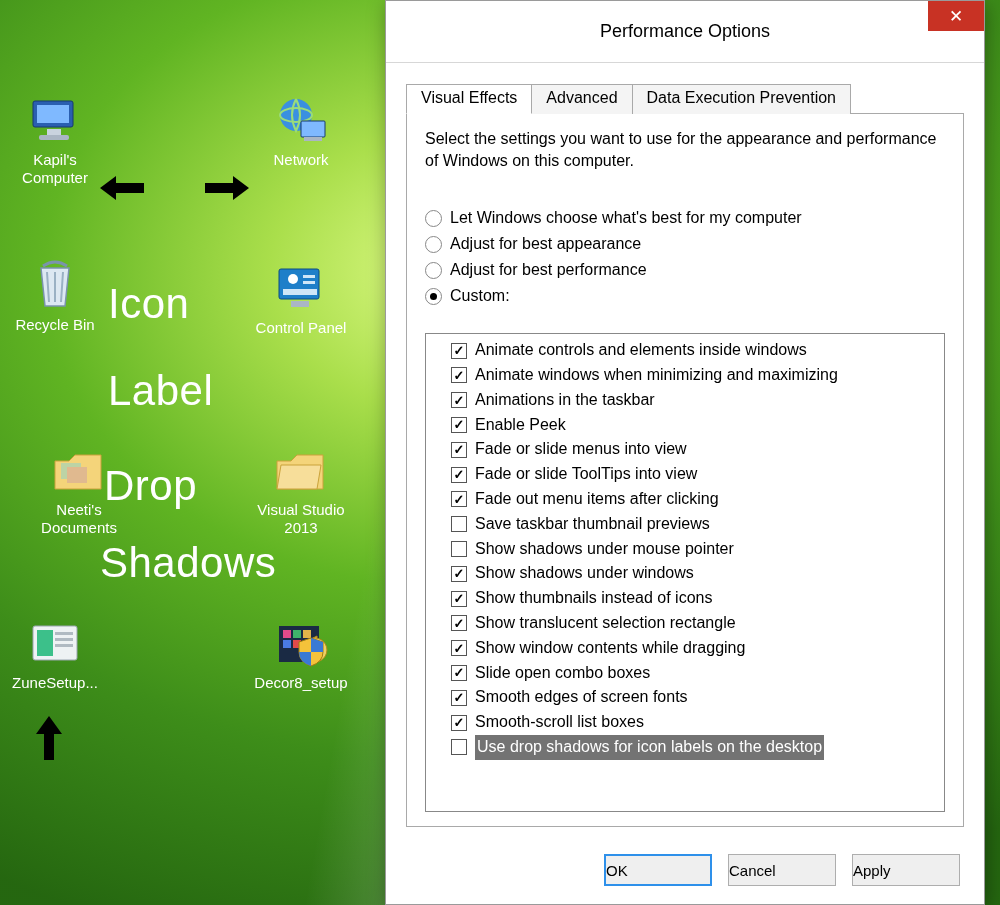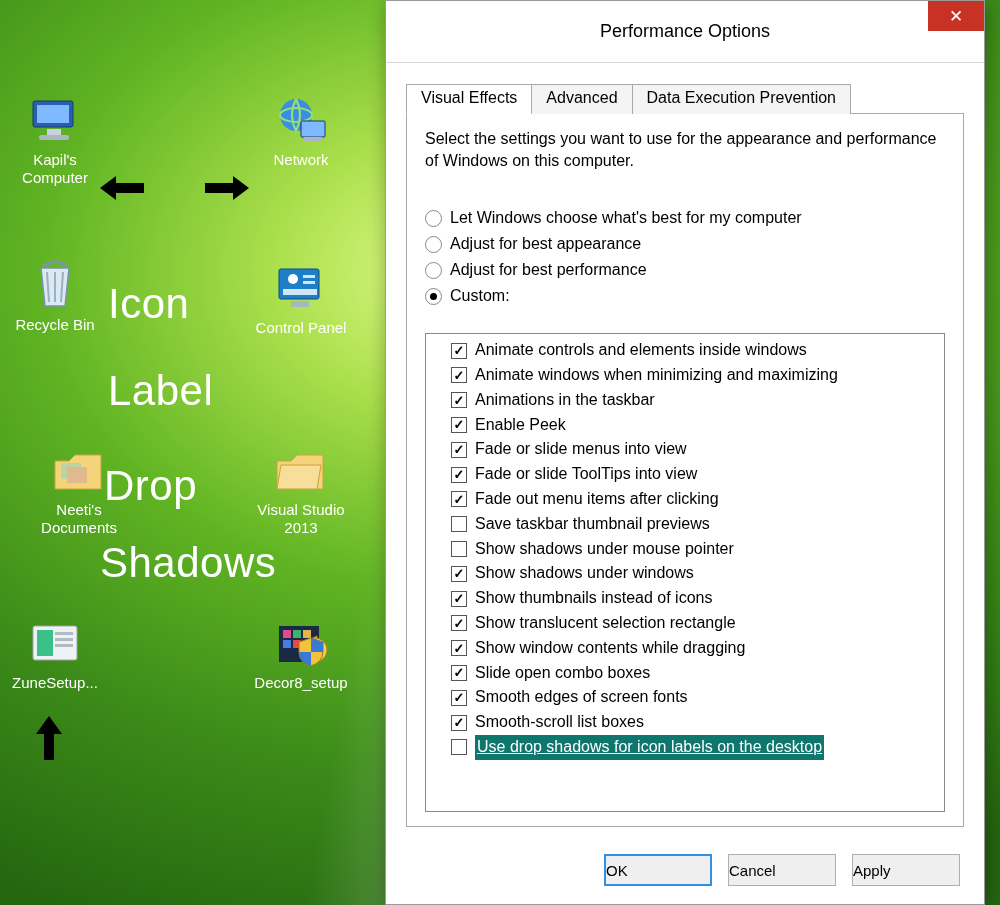--- a/index.html
+++ b/index.html
@@ -165,24 +165,23 @@
     font-size:16px;
     line-height:1.55;
   }
   .opt-row {
     display:flex;
     align-items:center;
     gap:8px;
     padding:0 2px;
   }
   .opt-row.selected .opt-label {
-    background:#0f766e;
+    background:#737373;
     color:#fff;
     padding:0 2px;
-    text-decoration:underline;
   }
   .chk {
     width:16px; height:16px;
     border:1px solid #555;
     background:#fff;
     display:inline-flex;
     align-items:center; justify-content:center;
     flex-shrink:0;
   }
   .chk.checked::after {

